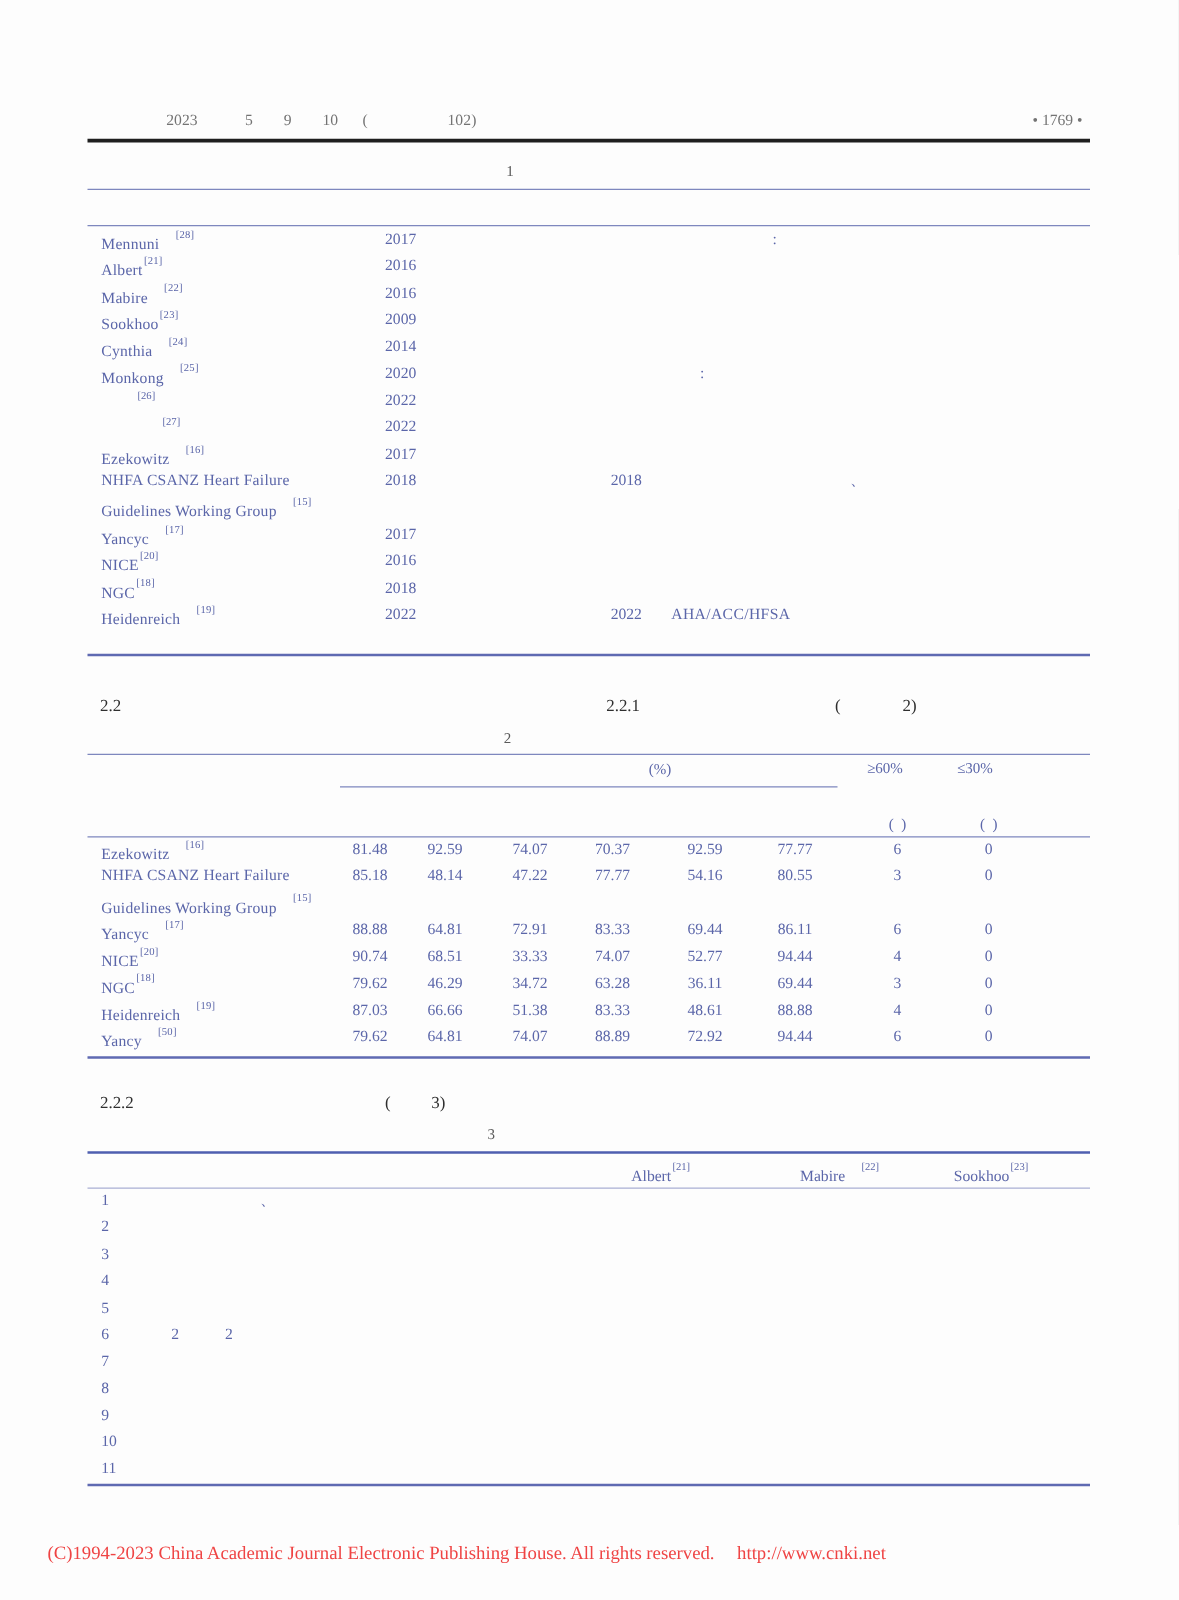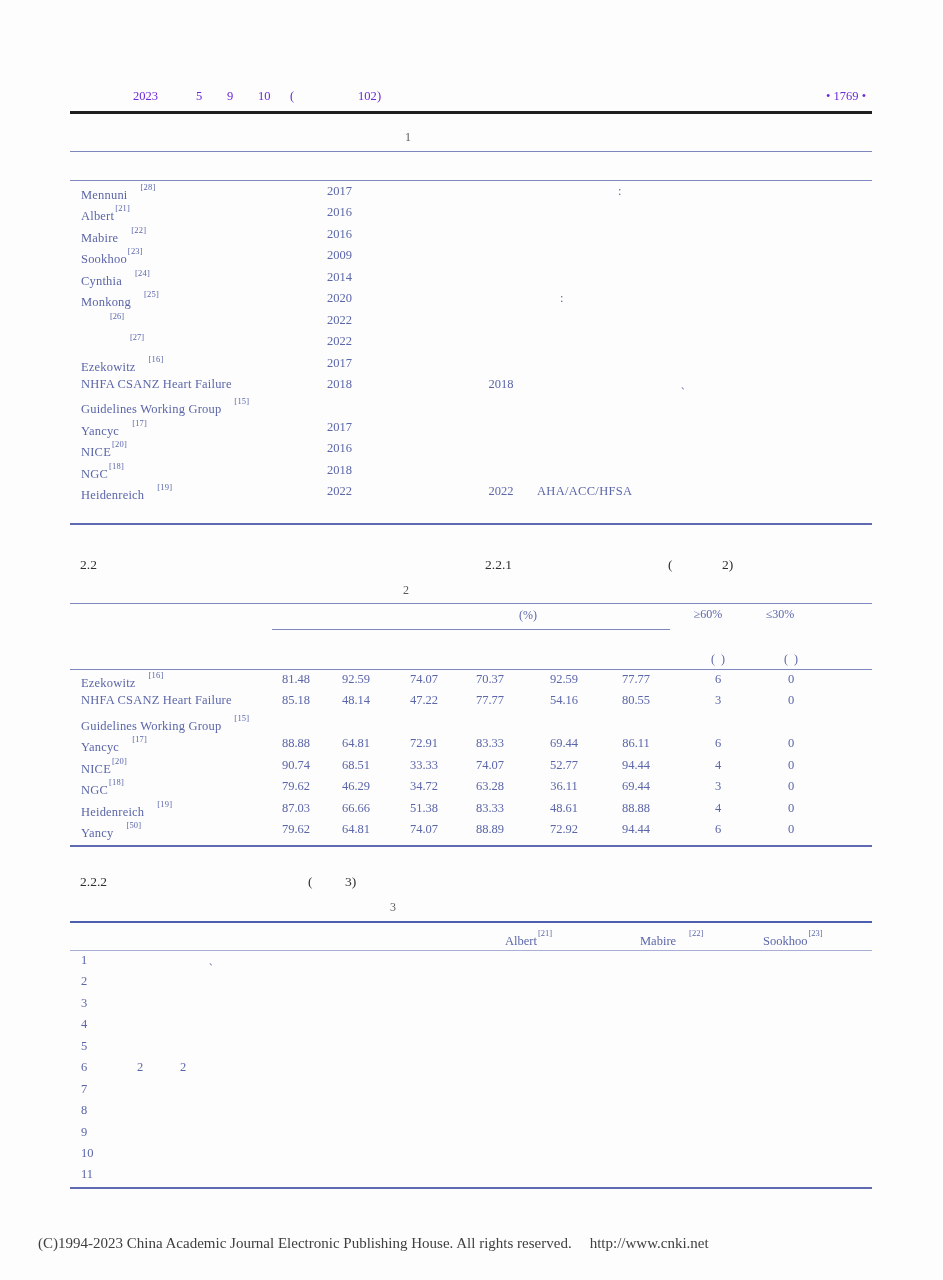--- a/index.html
+++ b/index.html
@@ -7,34 +7,34 @@
     position:relative;width:943px;height:1280px;background:#fdfdfd;
     font-family:"Liberation Serif","DejaVu Serif",serif;overflow:hidden;margin:0 auto;
   }
   .abs{position:absolute;white-space:nowrap;}
   
   .rule{position:absolute;background:#7e87be;height:1.2px;}
   .rule-dark{position:absolute;background:#5f6ab2;height:1.5px;}
   .rule-black{position:absolute;background:#1f1f1f;height:2.5px;}
   .rule-t3top{position:absolute;background:#4f5fb0;height:2px;}
   
-  .gray{color:#6d28d9;}
+  .gray{color:#737373;}
   .cap{color:#5a5a5a;font-size:12px;}
   .blue{color:#5b66a9;}
   .heading{color:#2f2f2f;font-size:13.5px;}
-  .footer-text{color:#404040;font-size:15px;}
+  .footer-text{color:#ef4444;font-size:15px;}
   
   .hdr{top:88px;height:16px;line-height:16px;font-size:12.5px;}
   
   .tbl{position:absolute;left:0;width:943px;}
   .row{position:relative;height:21.45px;line-height:21.45px;font-size:12.5px;}
   .row span{display:inline;}
   .cell{position:absolute;top:0;white-space:nowrap;}
   .au{left:81px;letter-spacing:0.2px;}
-  .y1{left:308px;width:44px;text-align:right;}
+  .y1{left:308px;width:44px;text-align:left;}
   .y2{left:479px;width:44px;text-align:center;}
   .ex{left:537px;letter-spacing:0.3px;}
   sup{font-size:8.5px;position:relative;top:-4px;}
   sup.sg{margin-left:13px;}
   sup.st{margin-left:1px;}
   .in1{left:110px;}
   .in2{left:130px;}
   .ntA{left:618px;}
   .ntB{left:560px;}
   .ntC{left:680px;}

